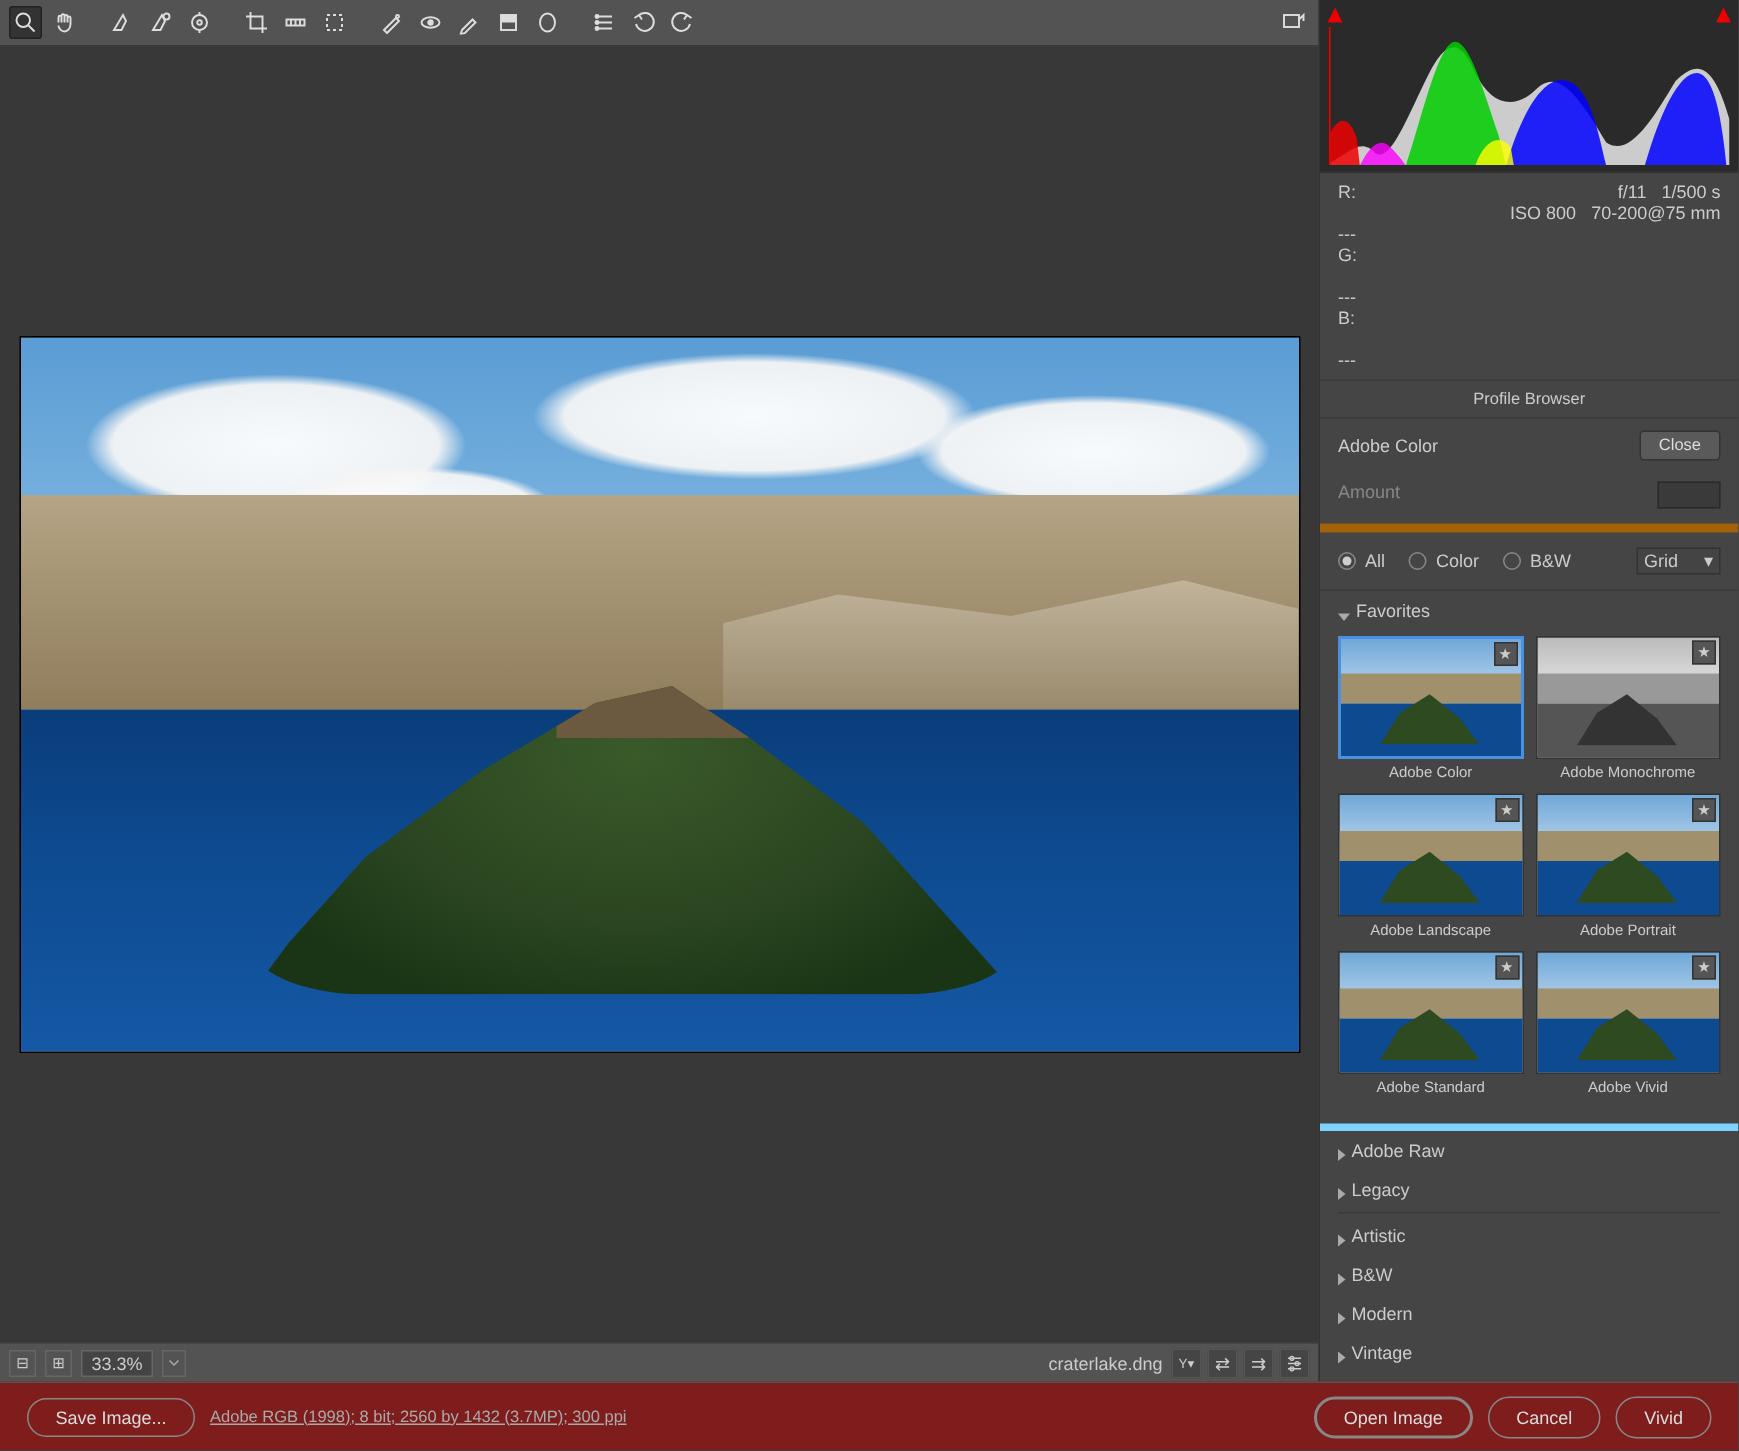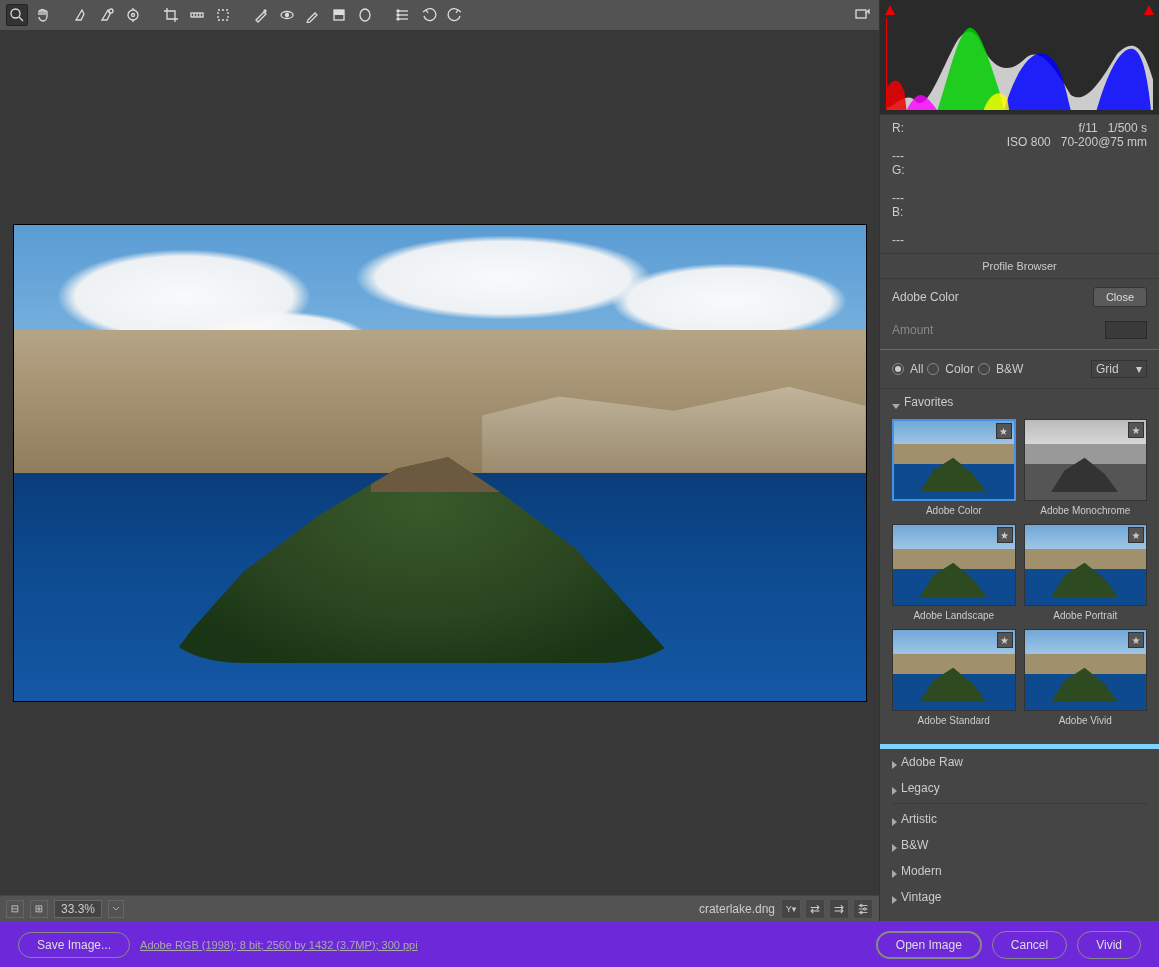--- a/index.html
+++ b/index.html
@@ -34,27 +34,27 @@
   .clip-l{left:3px}.clip-r{right:3px}
   .clip svg{fill:#e00}
   .histo-plot{position:absolute;left:6px;right:6px;top:18px;bottom:6px}
   .info-row{display:flex;padding:6px 12px;font-size:11px;border-bottom:1px solid #3a3a3a}
   .rgb{width:70px;line-height:14px}
   .rgb span{display:block}
   .exif{flex:1;text-align:right;line-height:14px}
   .panel-title{text-align:center;padding:6px 0;border-bottom:1px solid #3a3a3a;font-size:11px}
   .profile-row{display:flex;align-items:center;padding:8px 12px;gap:8px}
   .btn{background:#5a5a5a;border:1px solid #333;border-radius:3px;padding:3px 12px;cursor:pointer;color:#ddd;font-size:11px}
-  .amount-row{display:flex;align-items:center;padding:6px 12px 10px;gap:8px;border-bottom:1px solid #a16207}
+  .amount-row{display:flex;padding:6px 12px 10px;gap:8px;border-bottom:6px solid #a16207}
   .amount-row .lbl{color:#888;flex:1}
   .amount-box{width:42px;height:18px;background:#3a3a3a;border:1px solid #2a2a2a}
   .filter-row{display:flex;align-items:center;padding:10px 12px;gap:4px;border-bottom:1px solid #3a3a3a}
   .radio{width:12px;height:12px;border-radius:50%;border:1px solid #888;display:inline-flex;align-items:center;justify-content:center;margin-right:2px}
   .radio.checked::after{content:"";width:6px;height:6px;border-radius:50%;background:#ccc}
-  .radio-lbl{margin-right:0;cursor:pointer}
+  .radio-lbl{margin-right:12px;cursor:pointer}
   .select{margin-left:auto;width:56px;height:18px;background:#444;border:1px solid #333;display:flex;align-items:center;padding:0 4px;font-size:11px;justify-content:space-between}
   .section-hdr{display:flex;align-items:flex-end;padding:6px 12px;cursor:pointer;gap:4px;font-size:11px}
   .tri{width:0;height:0;border-left:4px solid transparent;border-right:4px solid transparent;border-top:5px solid #aaa}
   .tri.closed{border-top:4px solid transparent;border-bottom:4px solid transparent;border-left:5px solid #aaa;border-right:none}
   .thumbs{display:grid;grid-template-columns:1fr 1fr;gap:8px;padding:4px 12px 10px}
   .thumb{display:flex;flex-direction:column;cursor:pointer}
   .thumb-img{height:82px;border:1px solid #333;position:relative;overflow:hidden}
   .thumb.selected .thumb-img{border:2px solid #4a90e2}
   .thumb-star{position:absolute;top:2px;right:2px;width:16px;height:16px;background:#555;border:1px solid #333;display:flex;align-items:center;justify-content:center;font-size:10px}
   .thumb-label{text-align:center;font-size:10px;padding-top:4px}
@@ -62,21 +62,21 @@
   .thumb-mini-lake{position:absolute;bottom:0;left:0;right:0;height:45%;background:#0d4a8f}
   .thumb-mini-mtn{position:absolute;bottom:45%;left:0;right:0;height:25%;background:#a0906c}
   .thumb-mini-island{position:absolute;bottom:10%;left:22%;width:55%;height:45%;background:#2d4a20;clip-path:polygon(0 100%,20% 40%,50% 5%,80% 50%,100% 100%)}
   .thumb.bw .thumb-mini-sky{background:linear-gradient(#bbb,#eee 55%)}
   .thumb.bw .thumb-mini-lake{background:#555}
   .thumb.bw .thumb-mini-mtn{background:#999}
   .thumb.bw .thumb-mini-island{background:#333}
   .sections{border-top:5px solid #7dd3fc;margin-top:8px}
   .sections .section-hdr{border-bottom:none}
   .sec-sep{height:1px;background:#3a3a3a;margin:2px 12px}
-  .footer{height:46px;background:#6d28d9;display:flex;align-items:center;padding:0 18px;gap:10px;border-top:1px solid #555}
+  .footer{height:46px;background:#7f1d1d;display:flex;align-items:center;padding:0 18px;gap:10px;border-top:1px solid #555}
   .pill{background:transparent;border:1px solid #888;border-radius:14px;padding:5px 18px;cursor:pointer;color:#ddd;font-size:12px}
   .footer-link{flex:1;text-align:left;text-decoration:underline;color:#aaa;font-size:11px;cursor:pointer}
   .footer-right{display:flex;gap:10px}
 </style>
 </head>
 <body>
 
 <div class="main">
   <div class="left">
     <div class="toolbar">

